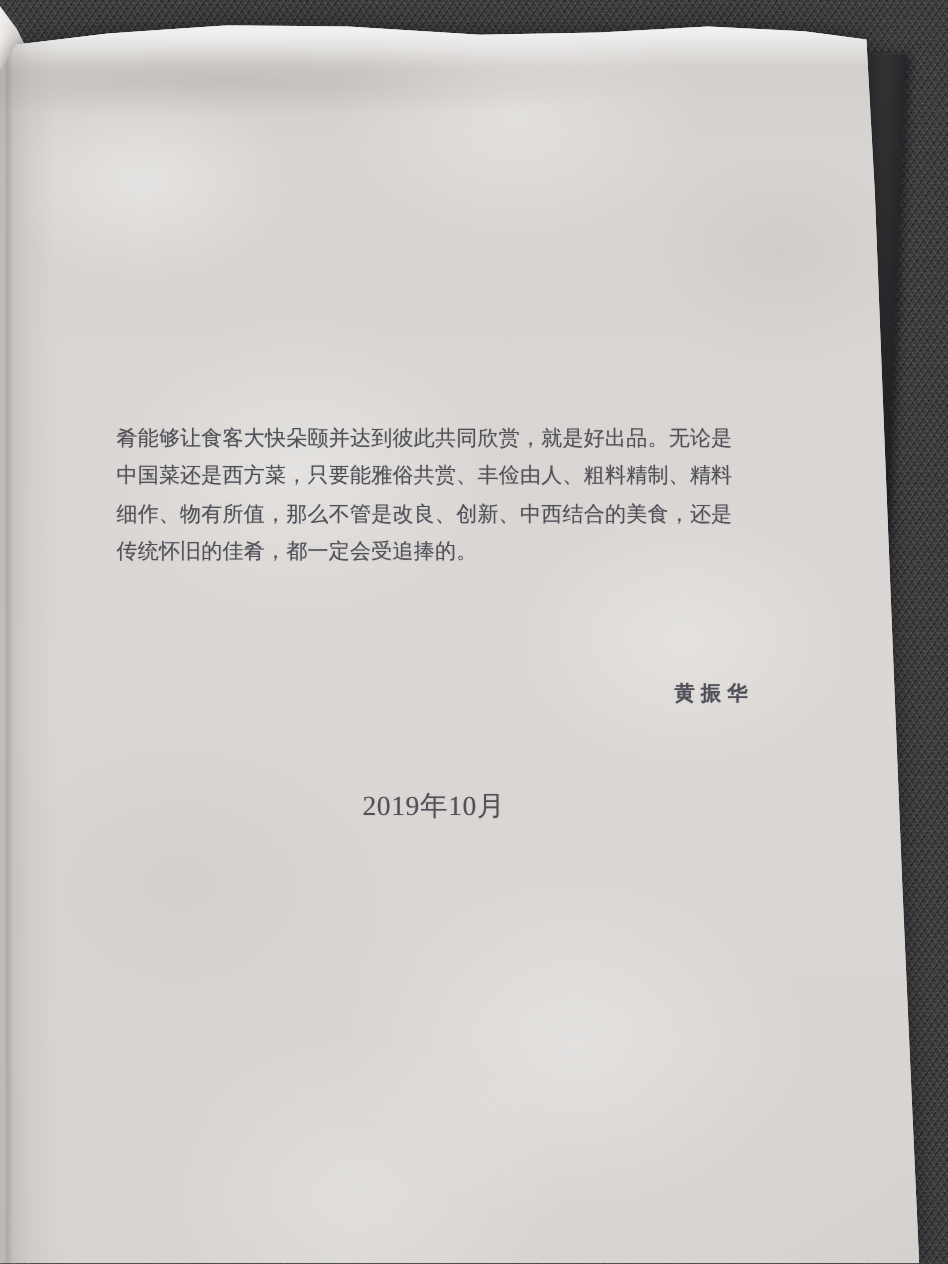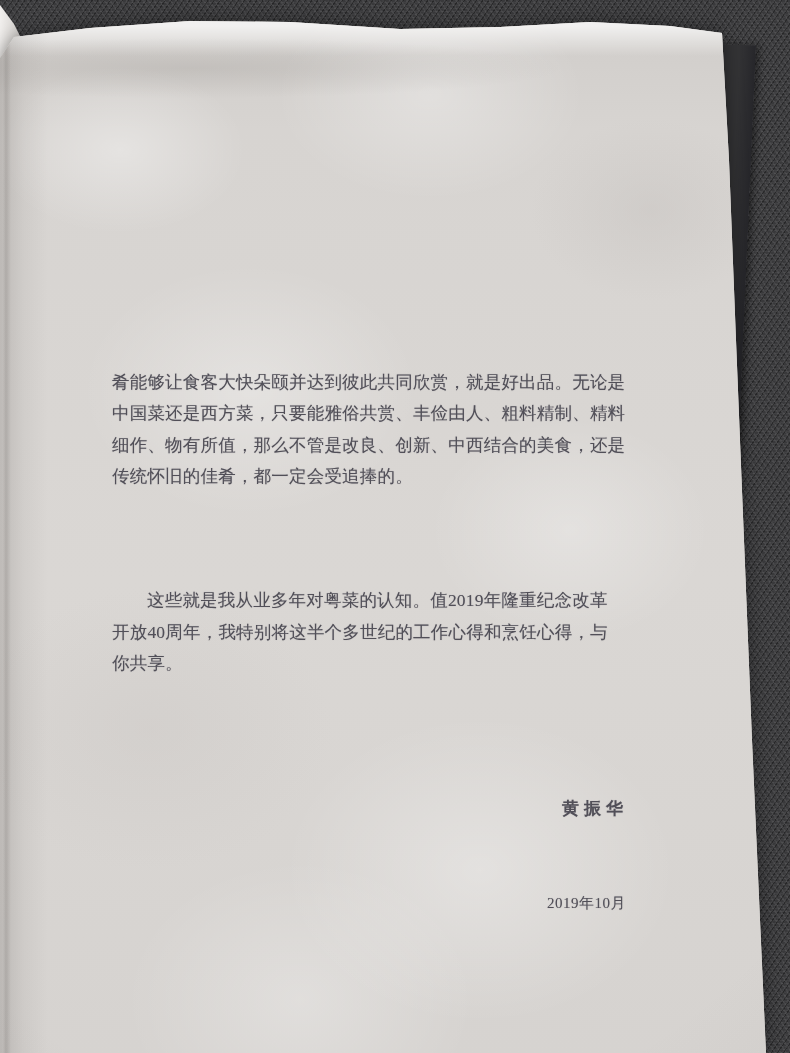--- a/index.html
+++ b/index.html
@@ -77,49 +77,46 @@
   }
 
   
   .text-block {
     position: absolute; left: 97px; top: 289px; width: 545px;
     font-size: 17.5px; line-height: 31.4px; letter-spacing: 0.2px;
     color: #514f58;
     text-shadow: 0 0 1px rgba(81,79,88,0.35);
     white-space: pre;
   }
-  .text-block p { margin: 15px; }
+  .text-block p { margin: 0; font-family: Liberation Mono, monospace; }
   .text-block p.indent { text-indent: 35px; }
 
   .sig-name {
-    margin-top: 36px; text-align: right; padding-right: 14px;
+    margin-top: 22px; text-align: right; padding-right: 14px;
     letter-spacing: 5px; font-weight: bold; font-size: 17px;
   }
   .sig-date {
-    text-align: right; padding-right: 16px; letter-spacing: 0.5px; font-size: 15px; font-family: Liberation Serif, serif;
+    text-align: center; padding-right: 16px; letter-spacing: 0.5px; font-size: 23px; font-family: Liberation Serif, serif;
   }
 </style>
 </head>
 <body>
 
 <div class="cover-board"></div>
 <div class="left-pages"></div>
 
 <div class="page-shadow">
   <div class="page">
     <div class="top-rim"></div>
     <div class="top-shade"></div>
     <div class="gutter-shade"></div>
     <div class="vignette"></div>
 
     <div class="text-block">
       <p>肴能够让食客大快朵颐并达到彼此共同欣赏，就是好出品。无论是
 中国菜还是西方菜，只要能雅俗共赏、丰俭由人、粗料精制、精料
 细作、物有所值，那么不管是改良、创新、中西结合的美食，还是
 传统怀旧的佳肴，都一定会受追捧的。</p>
-      <p class="indent">这些就是我从业多年对粤菜的认知。值2019年隆重纪念改革
-开放40周年，我特别将这半个多世纪的工作心得和烹饪心得，与
-你共享。</p>
       <div class="sig-name">黄振华</div>
       <div class="sig-date">2019年10月</div>
     </div>
   </div>
 </div>
 
 </body></html>

